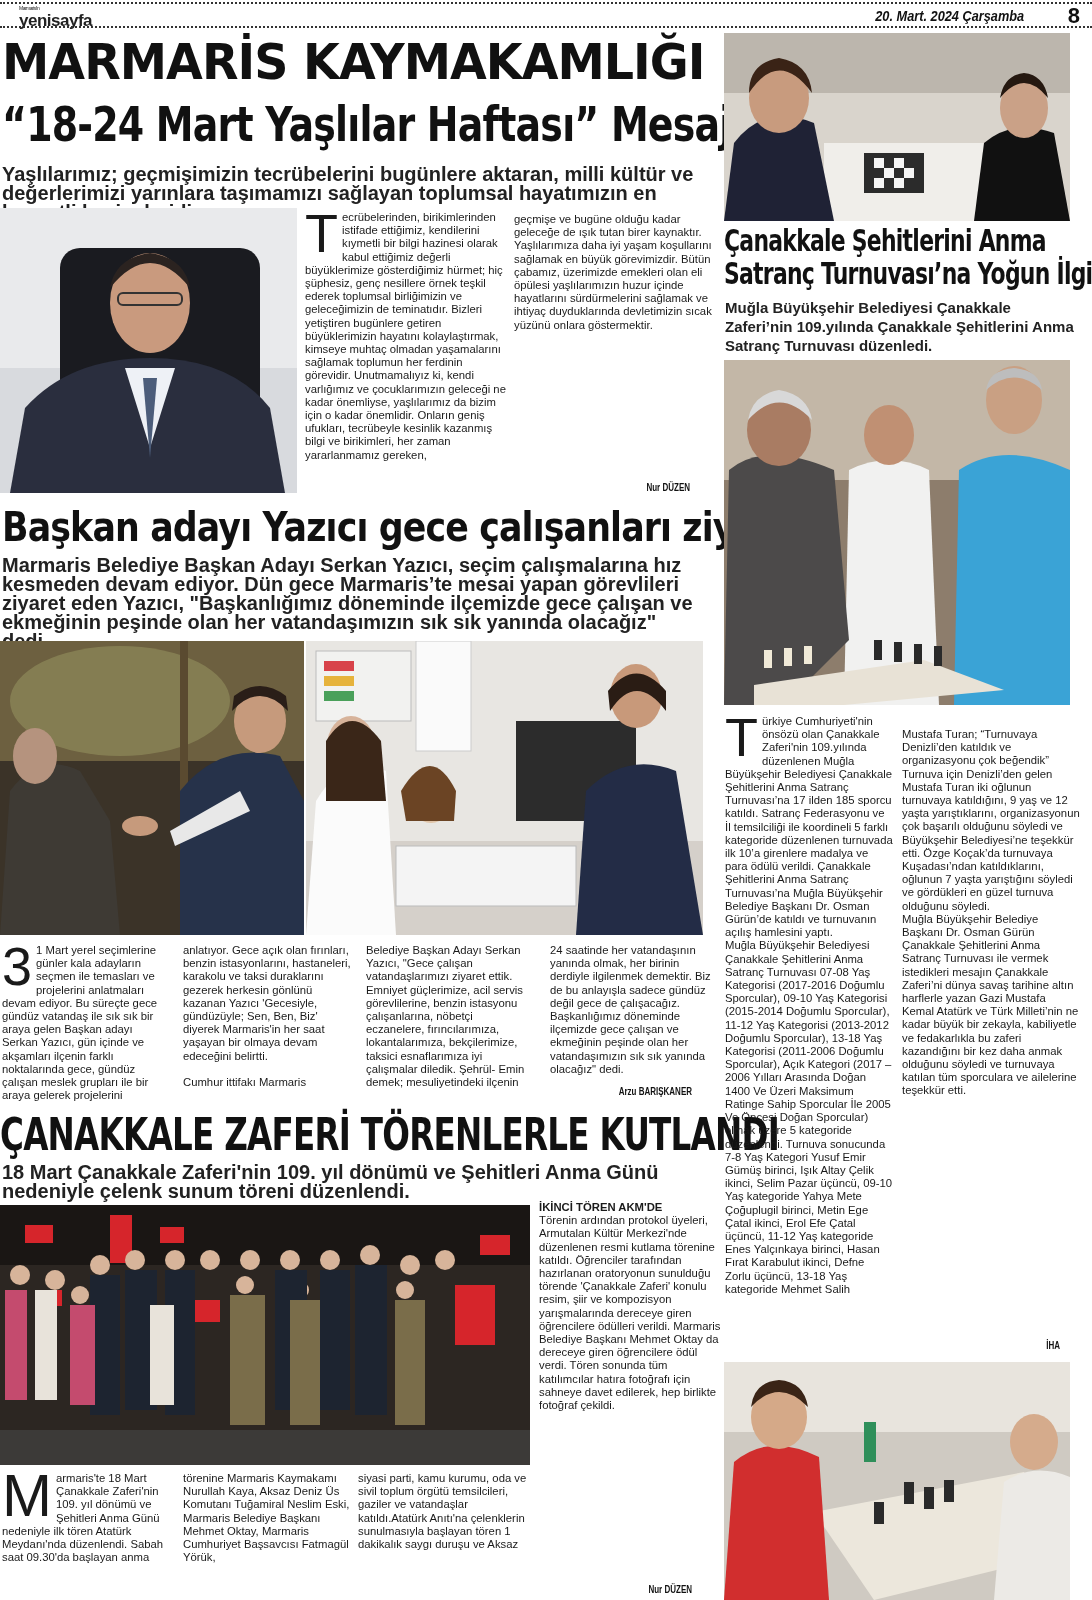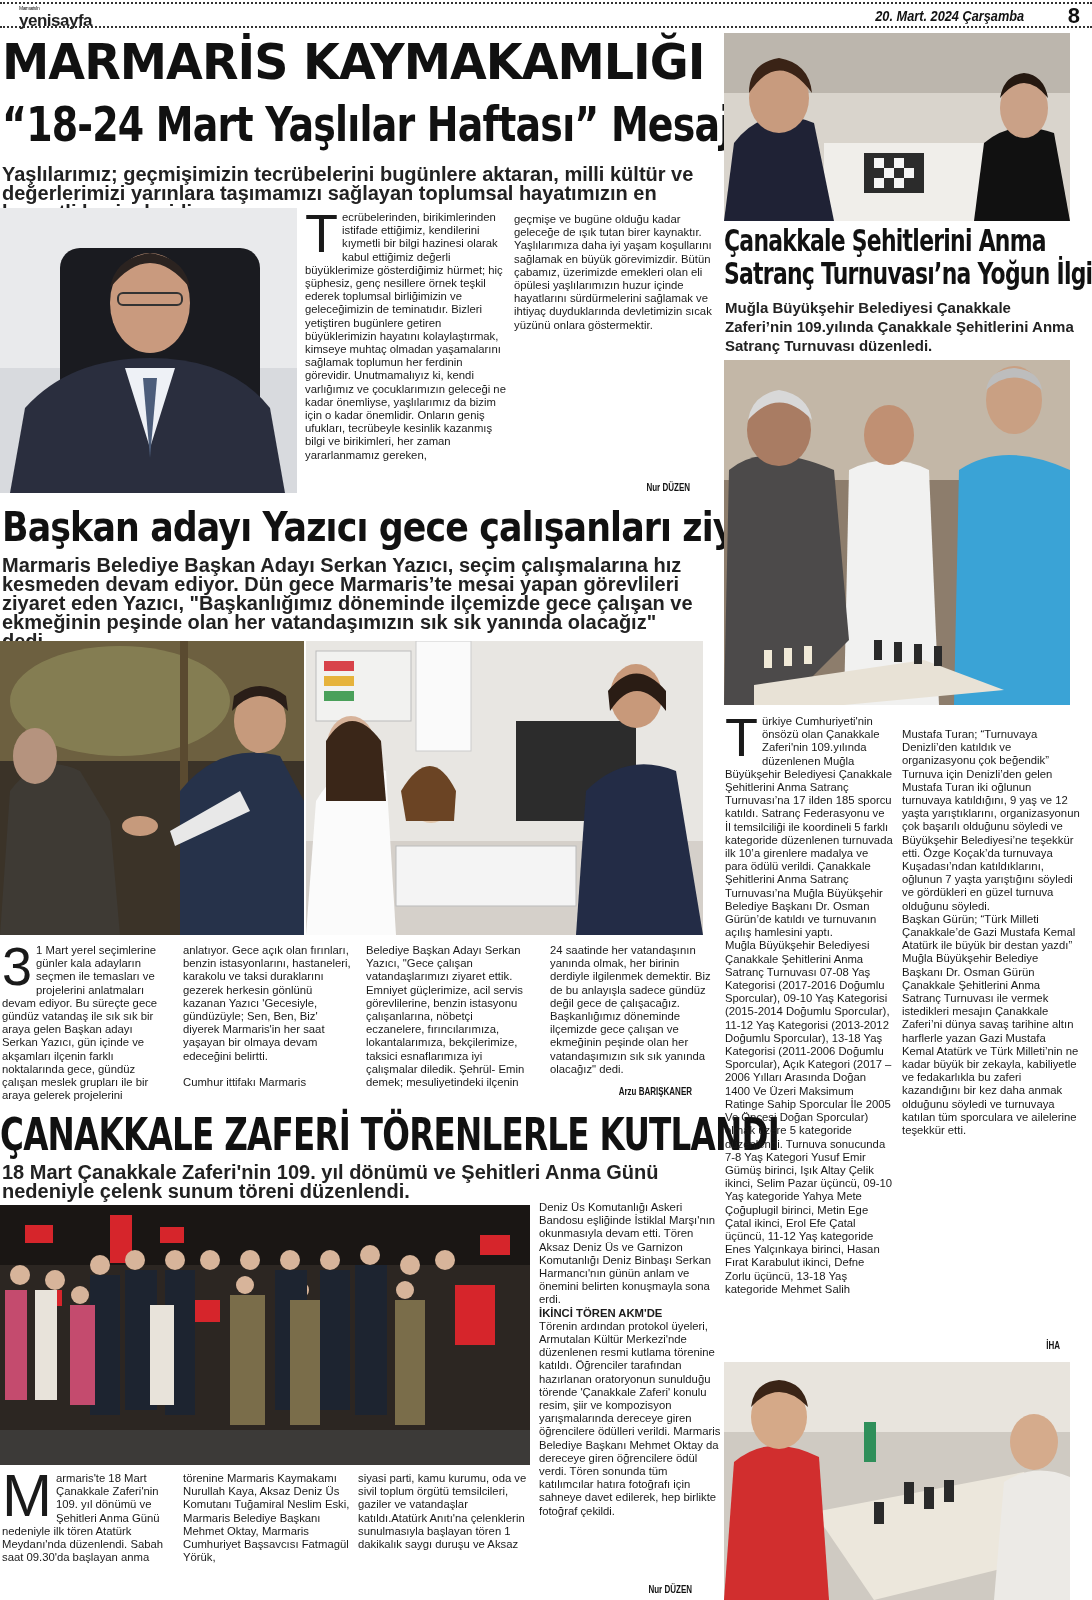--- a/index.html
+++ b/index.html
@@ -173,21 +173,20 @@
         <rect x="5" y="85" width="22" height="110"></rect>
       </g>
     <g fill="#e8e3da">
         <rect x="35" y="85" width="22" height="110"></rect>
         <rect x="150" y="100" width="24" height="100"></rect>
       </g>
   </svg>
 </div>
 
 <div class="abs col" style="left:539px; top:1201px; width:182px;">
-  <p>Deniz Üs Komutanlığı Askeri Bandosu eşliğinde İstiklal Marşı'nın okunmasıyla devam etti. Tören Aksaz Deniz Üs ve Garnizon Komutanlığı Deniz Binbaşı Serkan Harmancı'nın günün anlam ve önemini belirten konuşmayla sona erdi.</p>
   <p class="subhead-bold">İKİNCİ TÖREN AKM'DE</p>
   <p>Törenin ardından protokol üyeleri, Armutalan Kültür Merkezi'nde düzenlenen resmi kutlama törenine katıldı. Öğrenciler tarafından hazırlanan oratoryonun sunulduğu törende 'Çanakkale Zaferi' konulu resim, şiir ve kompozisyon yarışmalarında dereceye giren öğrencilere ödülleri verildi. Marmaris Belediye Başkanı Mehmet Oktay da dereceye giren öğrencilere ödül verdi. Tören sonunda tüm katılımcılar hatıra fotoğrafı için sahneye davet edilerek, hep birlikte fotoğraf çekildi.</p>
 </div>
 <div class="abs byline" style="left:600px; top:1584px; width:92px;">Nur DÜZEN</div>
 
 <div class="abs col" style="left:2px; top:1472px; width:165px;">
   <span class="dropcap" style="font-size:60px; line-height:44px;">M</span>
   <span>armaris'te 18 Mart Çanakkale Zaferi'nin 109. yıl dönümü ve Şehitleri Anma Günü nedeniyle ilk tören Atatürk Meydanı'nda düzenlendi. Sabah saat 09.30'da başlayan anma</span>
 </div>
 <div class="abs col" style="left:183px; top:1472px; width:170px;">
@@ -253,21 +252,20 @@
   </svg>
 </div>
 
 <div class="abs col" style="left:725px; top:715px; width:168px;">
   <span class="dropcap">T</span>
   <p style="display:inline;">ürkiye Cumhuriyeti'nin önsözü olan Çanakkale Zaferi'nin 109.yılında düzenlenen Muğla Büyükşehir Belediyesi Çanakkale Şehitlerini Anma Satranç Turnuvası’na 17 ilden 185 sporcu katıldı. Satranç Federasyonu ve İl temsilciliği ile koordineli 5 farklı kategoride düzenlenen turnuvada ilk 10’a girenlere madalya ve para ödülü verildi. Çanakkale Şehitlerini Anma Satranç Turnuvası’na Muğla Büyükşehir Belediye Başkanı Dr. Osman Gürün’de katıldı ve turnuvanın açılış hamlesini yaptı.</p>
   <p>Muğla Büyükşehir Belediyesi Çanakkale Şehitlerini Anma Satranç Turnuvası 07-08 Yaş Kategorisi (2017-2016 Doğumlu Sporcular), 09-10 Yaş Kategorisi (2015-2014 Doğumlu Sporcular), 11-12 Yaş Kategorisi (2013-2012 Doğumlu Sporcular), 13-18 Yaş Kategorisi (2011-2006 Doğumlu Sporcular), Açık Kategori (2017 – 2006 Yılları Arasında Doğan 1400 Ve Üzeri Maksimum Ratinge Sahip Sporcular İle 2005 Ve Öncesi Doğan Sporcular) olmak üzere 5 kategoride düzenlendi. Turnuva sonucunda 7-8 Yaş Kategori Yusuf Emir Gümüş birinci, Işık Altay Çelik ikinci, Selim Pazar üçüncü, 09-10 Yaş kategoride Yahya Mete Çoğuplugil birinci, Metin Ege Çatal ikinci, Erol Efe Çatal üçüncü, 11-12 Yaş kategoride Enes Yalçınkaya birinci, Hasan Fırat Karabulut ikinci, Defne Zorlu üçüncü, 13-18 Yaş kategoride Mehmet Salih</p>
 </div>
 <div class="abs col" style="left:902px; top:715px; width:178px;">
   <p style="margin-top:13px;">Mustafa Turan; “Turnuvaya Denizli’den katıldık ve organizasyonu çok beğendik” Turnuva için Denizli’den gelen Mustafa Turan iki oğlunun turnuvaya katıldığını, 9 yaş ve 12 yaşta yarıştıklarını, organizasyonun çok başarılı olduğunu söyledi ve Büyükşehir Belediyesi’ne teşekkür etti. Özge Koçak’da turnuvaya Kuşadası’ndan katıldıklarını, oğlunun 7 yaşta yarıştığını söyledi ve gördükleri en güzel turnuva olduğunu söyledi.</p>
-  <p>Başkan Gürün; “Türk Milleti Çanakkale’de Gazi Mustafa Kemal Atatürk ile büyük bir destan yazdı”</p>
   <p>Muğla Büyükşehir Belediye Başkanı Dr. Osman Gürün Çanakkale Şehitlerini Anma Satranç Turnuvası ile vermek istedikleri mesajın Çanakkale Zaferi’ni dünya savaş tarihine altın harflerle yazan Gazi Mustafa Kemal Atatürk ve Türk Milleti’nin ne kadar büyük bir zekayla, kabiliyetle ve fedakarlıkla bu zaferi kazandığını bir kez daha anmak olduğunu söyledi ve turnuvaya katılan tüm sporculara ve ailelerine teşekkür etti.</p>
 </div>
 <div class="abs byline" style="left:1000px; top:1340px; width:60px;">İHA</div>
 
 <div class="photo" style="left:724px; top:1362px; width:346px; height:238px;">
   <svg viewBox="0 0 346 238" preserveAspectRatio="none">
     <rect width="346" height="238" fill="#cfcac2"></rect>
     <rect y="0" width="346" height="70" fill="#e8e4dd"></rect>
     <polygon points="90,150 300,110 346,190 150,238" fill="#ece7dc"></polygon>
     <g fill="#2a2a2a">

